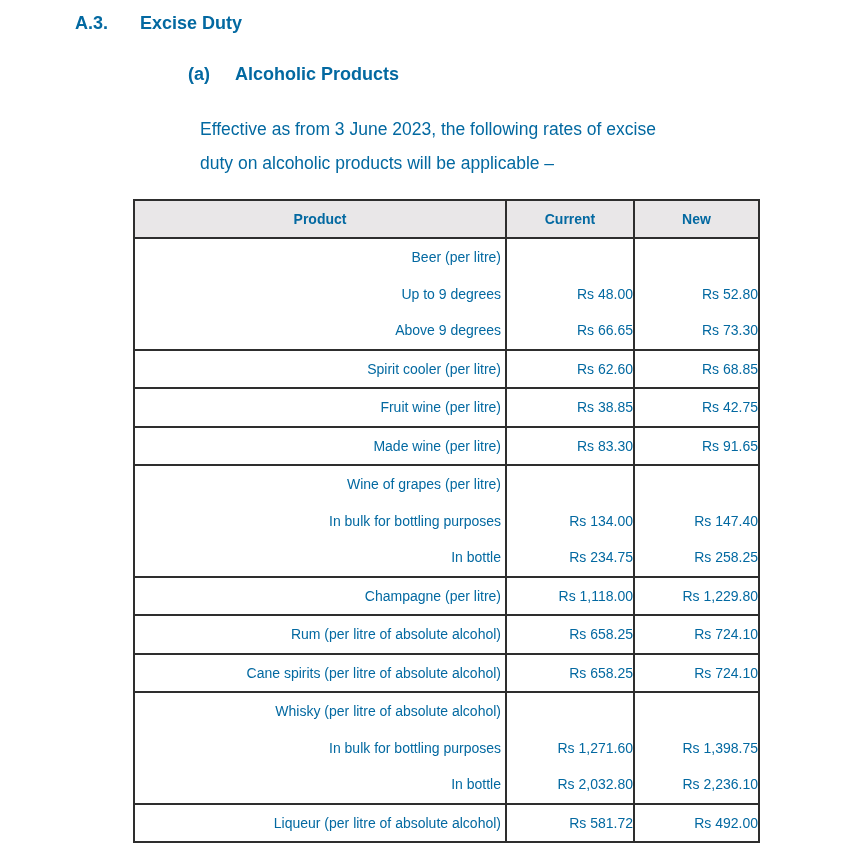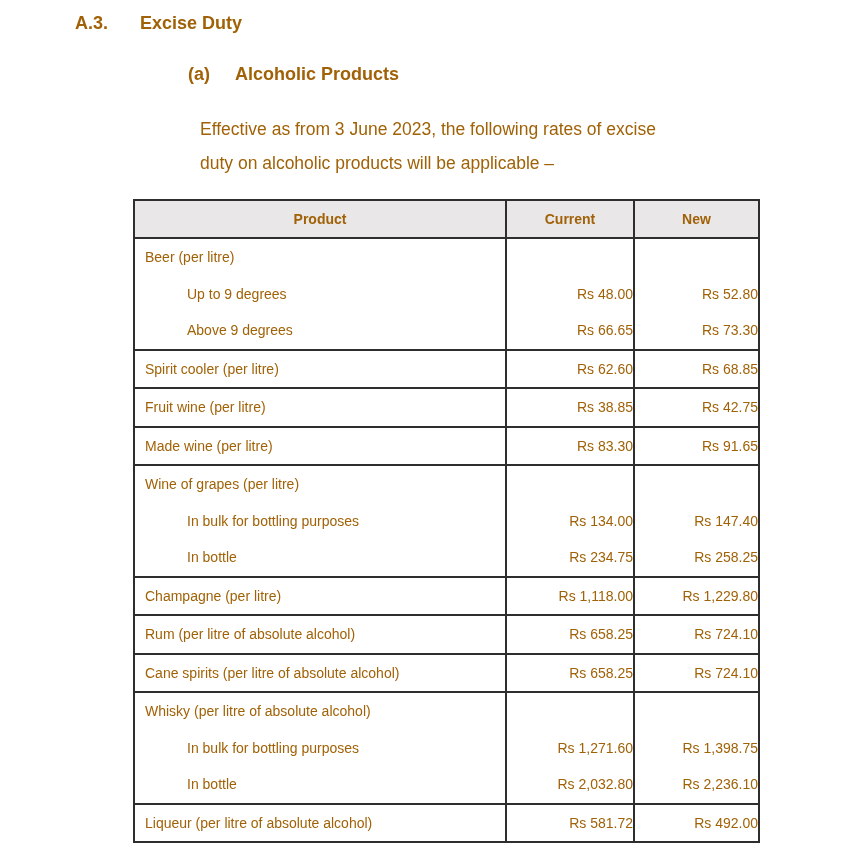--- a/index.html
+++ b/index.html
@@ -6,21 +6,21 @@
     margin: 0;
     padding: 0;
     background: #ffffff;
   }
   .doc {
     position: relative;
     width: 843px;
     height: 843px;
     background: #ffffff;
     font-family: "Liberation Sans", sans-serif;
-    color: #a16207;
+    color: #0369a1;
     overflow: hidden;
   }
   .section-heading {
     position: absolute;
     top: 13px;
     left: 75px;
     font-size: 18px;
     font-weight: bold;
     display: flex;
   }
@@ -72,21 +72,21 @@
   }
   .rates-table thead th:first-child { border-left: none; }
   .rates-table td {
     height: 36.5px;
     border-left: 2px solid #2e2e2e;
     padding: 0 4px 0 10px;
     vertical-align: middle;
     white-space: nowrap;
     overflow: hidden;
   }
-  .rates-table td:first-child { border-left: none; }
+  .rates-table td:first-child { border-left: none; text-align: right; }
   .rates-table td.num {
     text-align: right;
     padding: 0;
   }
   .rates-table td.indent {
     padding-left: 52px;
   }
   .rates-table tbody tr:last-child td {
     border-bottom: 2px solid #2e2e2e;
   }

